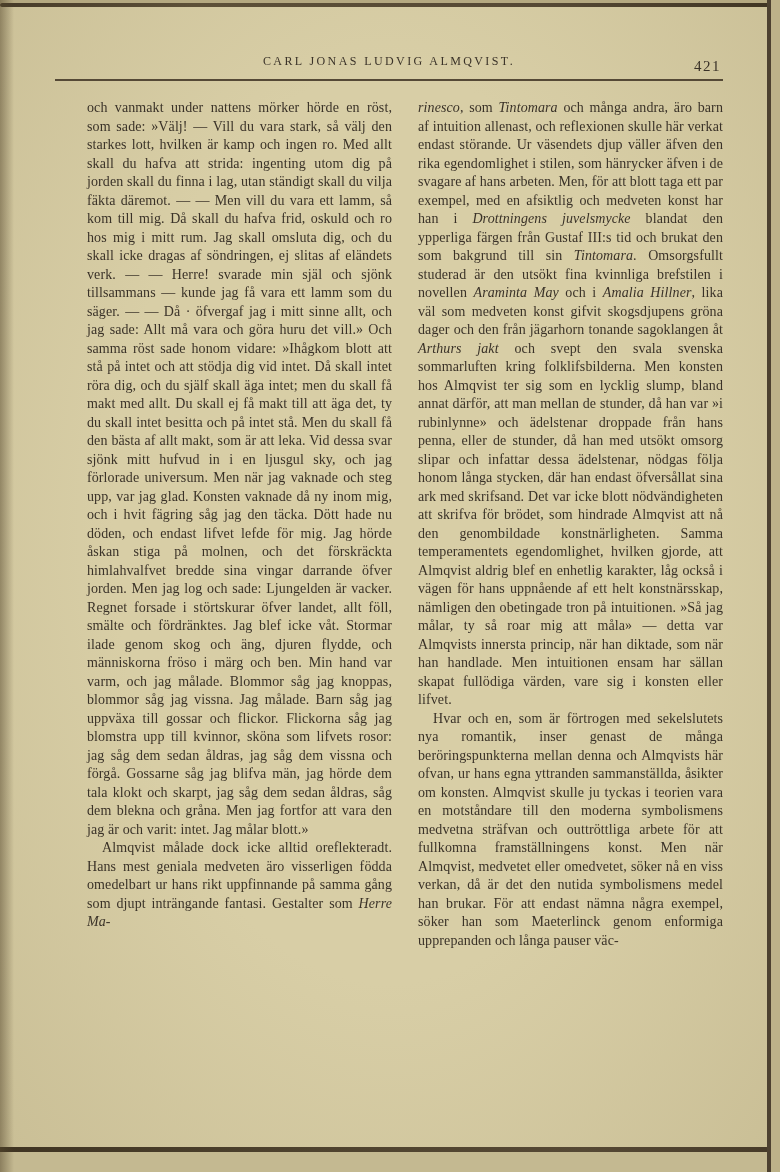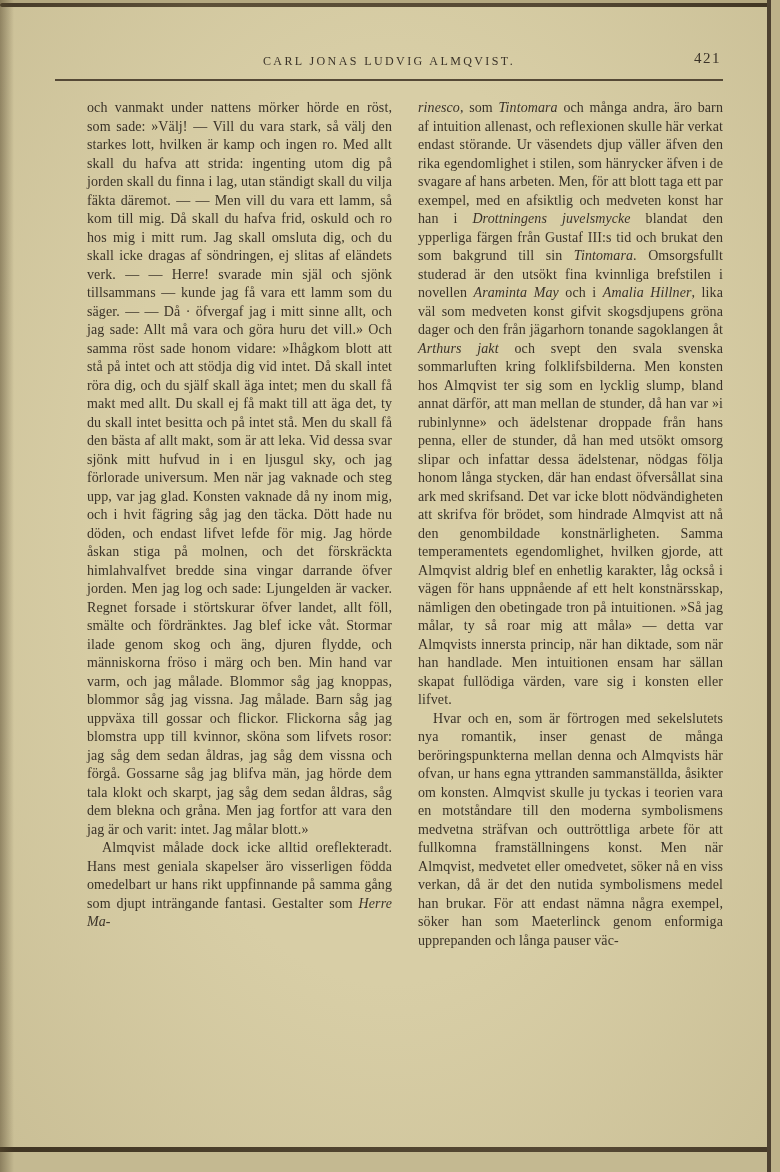--- a/index.html
+++ b/index.html
@@ -36,21 +36,21 @@
     background: linear-gradient(90deg, rgba(84,70,44,.5), rgba(84,70,44,0));
   }
   .content { position: absolute; left: 55px; top: 48px; width: 668px; }
   .header { position: relative; height: 28px; }
   .title {
     position: absolute; left: 50%; transform: translateX(-50%); top: 6px;
     font-size: 12px; letter-spacing: 2.4px; white-space: nowrap;
     color: var(--ink, #3a3228);
   }
   .pagenum {
-    position: absolute; right: 2px; top: 2px;
+    position: absolute; right: 2px; top: 10px;
     font-size: 15px; letter-spacing: 1.5px;
     color: var(--ink, #3a3228);
   }
   .rule { height: 2px; margin-top: 3px; background: var(--rule, #554936); }
   .columns { display: flex; gap: 26px; margin-top: 18px; margin-left: 32px; }
   .col {
     width: 321px;
     text-align: justify;
     font-size: 14px; line-height: 18.5px;
     letter-spacing: 0.1px;
@@ -78,21 +78,21 @@
     <div class="header">
       <span class="title">CARL JONAS LUDVIG ALMQVIST.</span>
       <span class="pagenum">421</span>
     </div>
 
     <div class="rule"></div>
 
     <div class="columns">
       <div class="col">
         <p class="para"><span>och vanmakt under nattens mörker hörde en röst, som sade: »Välj! — Vill du vara stark, så välj den starkes lott, hvilken är kamp och ingen ro. Med allt skall du hafva att strida: ingenting utom dig på jorden skall du finna i lag, utan ständigt skall du vilja fäkta däremot. — — Men vill du vara ett lamm, så kom till mig. Då skall du hafva frid, oskuld och ro hos mig i mitt rum. Jag skall omsluta dig, och du skall icke dragas af söndringen, ej slitas af eländets verk. — — Herre! svarade min själ och sjönk tillsammans — kunde jag få vara ett lamm som du säger. — — Då · öfvergaf jag i mitt sinne allt, och jag sade: Allt må vara och göra huru det vill.» Och samma röst sade honom vidare: »Ihågkom blott att stå på intet och att stödja dig vid intet. Då skall intet röra dig, och du själf skall äga intet; men du skall få makt med allt. Du skall ej få makt till att äga det, ty du skall intet besitta och på intet stå. Men du skall få den bästa af allt makt, som är att leka. Vid dessa svar sjönk mitt hufvud in i en ljusgul sky, och jag förlorade universum. Men när jag vaknade och steg upp, var jag glad. Konsten vaknade då ny inom mig, och i hvit fägring såg jag den täcka. Dött hade nu döden, och endast lifvet lefde för mig. Jag hörde åskan stiga på molnen, och det förskräckta himlahvalfvet bredde sina vingar darrande öfver jorden. Men jag log och sade: Ljungelden är vacker. Regnet forsade i störtskurar öfver landet, allt föll, smälte och fördränktes. Jag blef icke våt. Stormar ilade genom skog och äng, djuren flydde, och människorna fröso i märg och ben. Min hand var varm, och jag målade. Blommor såg jag knoppas, blommor såg jag vissna. Jag målade. Barn såg jag uppväxa till gossar och flickor. Flickorna såg jag blomstra upp till kvinnor, sköna som lifvets rosor: jag såg dem sedan åldras, jag såg dem vissna och förgå. Gossarne såg jag blifva män, jag hörde dem tala klokt och skarpt, jag såg dem sedan åldras, såg dem blekna och gråna. Men jag fortfor att vara den jag är och varit: intet. Jag målar blott.»</span></p>
-        <p class="para indent"><span>Almqvist målade dock icke alltid oreflekteradt. Hans mest geniala skapelser äro visserligen födda omedelbart ur hans rikt uppfinnande på samma gång som djupt inträngande fantasi. Gestalter som </span><i>Herre Ma-</i></p>
+        <p class="para indent"><span>Almqvist målade dock icke alltid oreflekteradt. Hans mest geniala medveten äro visserligen födda omedelbart ur hans rikt uppfinnande på samma gång som djupt inträngande fantasi. Gestalter som </span><i>Herre Ma-</i></p>
       </div>
       <div class="col">
         <p class="para"><i>rinesco</i><span>, som </span><i>Tintomara</i><span> och många andra, äro barn af intuition allenast, och reflexionen skulle här verkat endast störande. Ur väsendets djup väller äfven den rika egendomlighet i stilen, som hänrycker äfven i de svagare af hans arbeten. Men, för att blott taga ett par exempel, med en afsiktlig och medveten konst har han i </span><i>Drottningens juvelsmycke</i><span> blandat den ypperliga färgen från Gustaf III:s tid och brukat den som bakgrund till sin </span><i>Tintomara</i><span>. Omsorgsfullt studerad är den utsökt fina kvinnliga brefstilen i novellen </span><i>Araminta May</i><span> och i </span><i>Amalia Hillner</i><span>, lika väl som medveten konst gifvit skogsdjupens gröna dager och den från jägarhorn tonande sagoklangen åt </span><i>Arthurs jakt</i><span> och svept den svala svenska sommarluften kring folklifsbilderna. Men konsten hos Almqvist ter sig som en lycklig slump, bland annat därför, att man mellan de stunder, då han var »i rubinlynne» och ädelstenar droppade från hans penna, eller de stunder, då han med utsökt omsorg slipar och infattar dessa ädelstenar, nödgas följa honom långa stycken, där han endast öfversållat sina ark med skrifsand. Det var icke blott nödvändigheten att skrifva för brödet, som hindrade Almqvist att nå den genombildade konstnärligheten. Samma temperamentets egendomlighet, hvilken gjorde, att Almqvist aldrig blef en enhetlig karakter, låg också i vägen för hans uppnående af ett helt konstnärsskap, nämligen den obetingade tron på intuitionen. »Så jag målar, ty så roar mig att måla» — detta var Almqvists innersta princip, när han diktade, som när han handlade. Men intuitionen ensam har sällan skapat fullödiga värden, vare sig i konsten eller lifvet.</span></p>
         <p class="para indent"><span>Hvar och en, som är förtrogen med sekelslutets nya romantik, inser genast de många beröringspunkterna mellan denna och Almqvists här ofvan, ur hans egna yttranden sammanställda, åsikter om konsten. Almqvist skulle ju tyckas i teorien vara en motståndare till den moderna symbolismens medvetna sträfvan och outtröttliga arbete för att fullkomna framställningens konst. Men när Almqvist, medvetet eller omedvetet, söker nå en viss verkan, då är det den nutida symbolismens medel han brukar. För att endast nämna några exempel, söker han som Maeterlinck genom enformiga upprepanden och långa pauser väc-</span></p>
       </div>
     </div>
 
   </div>
 </div>
 

